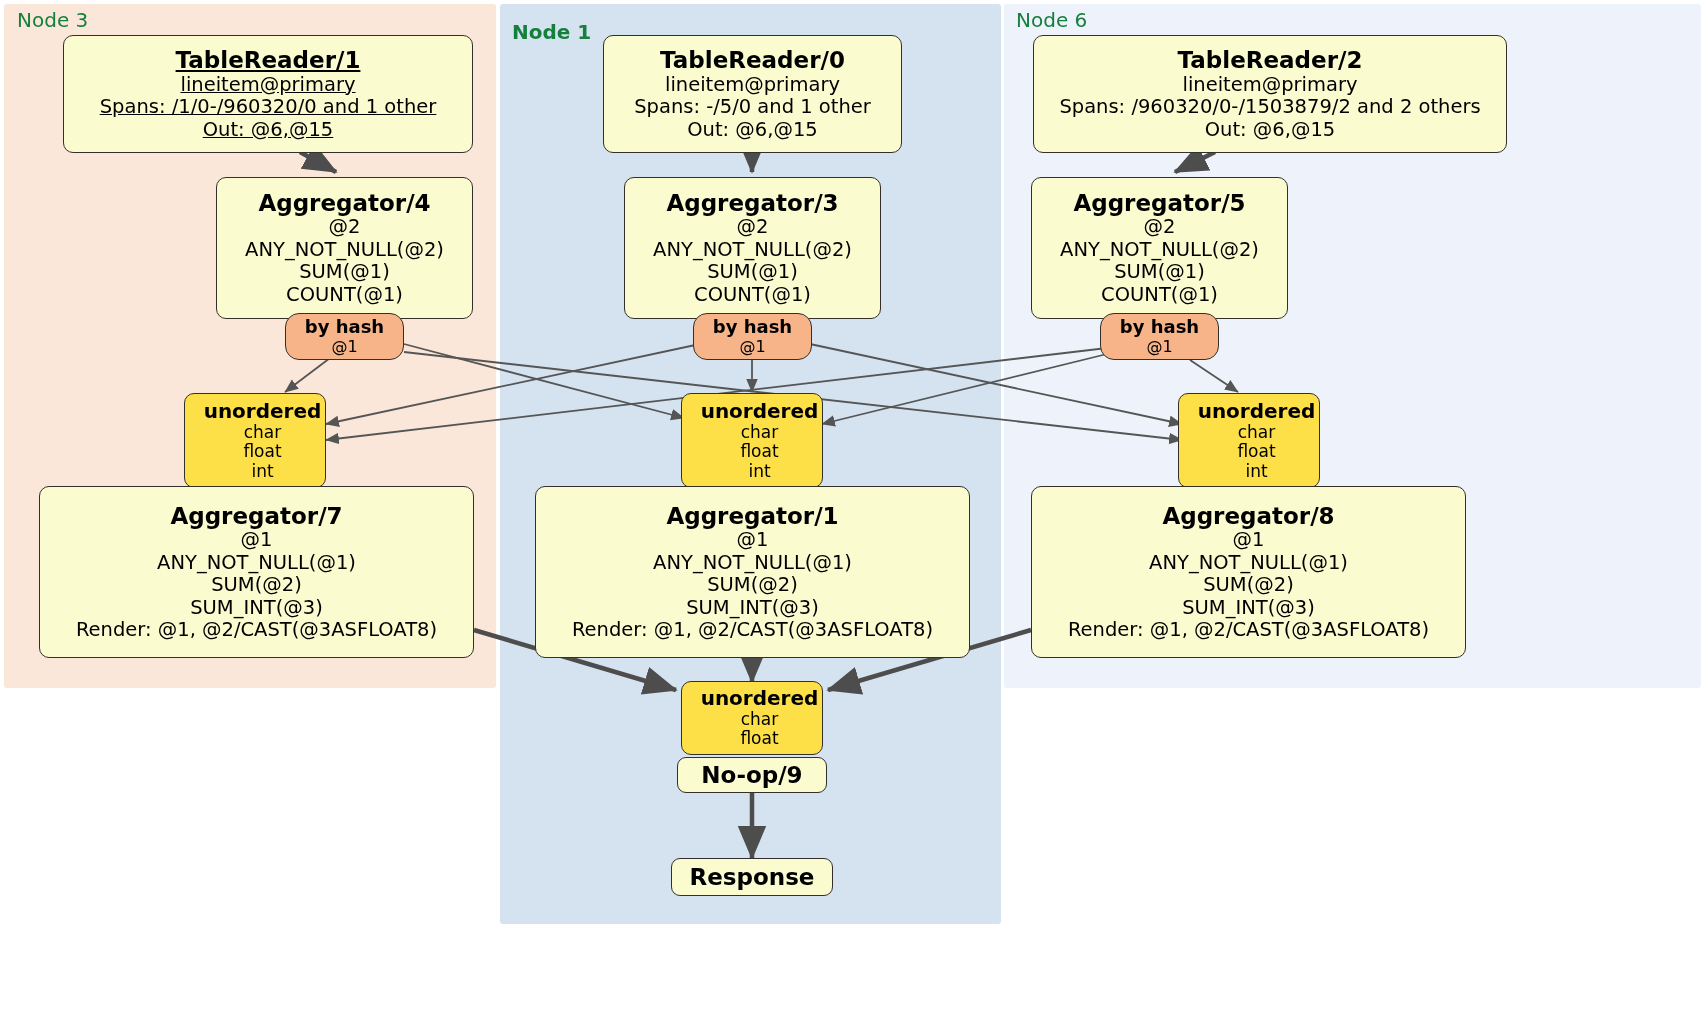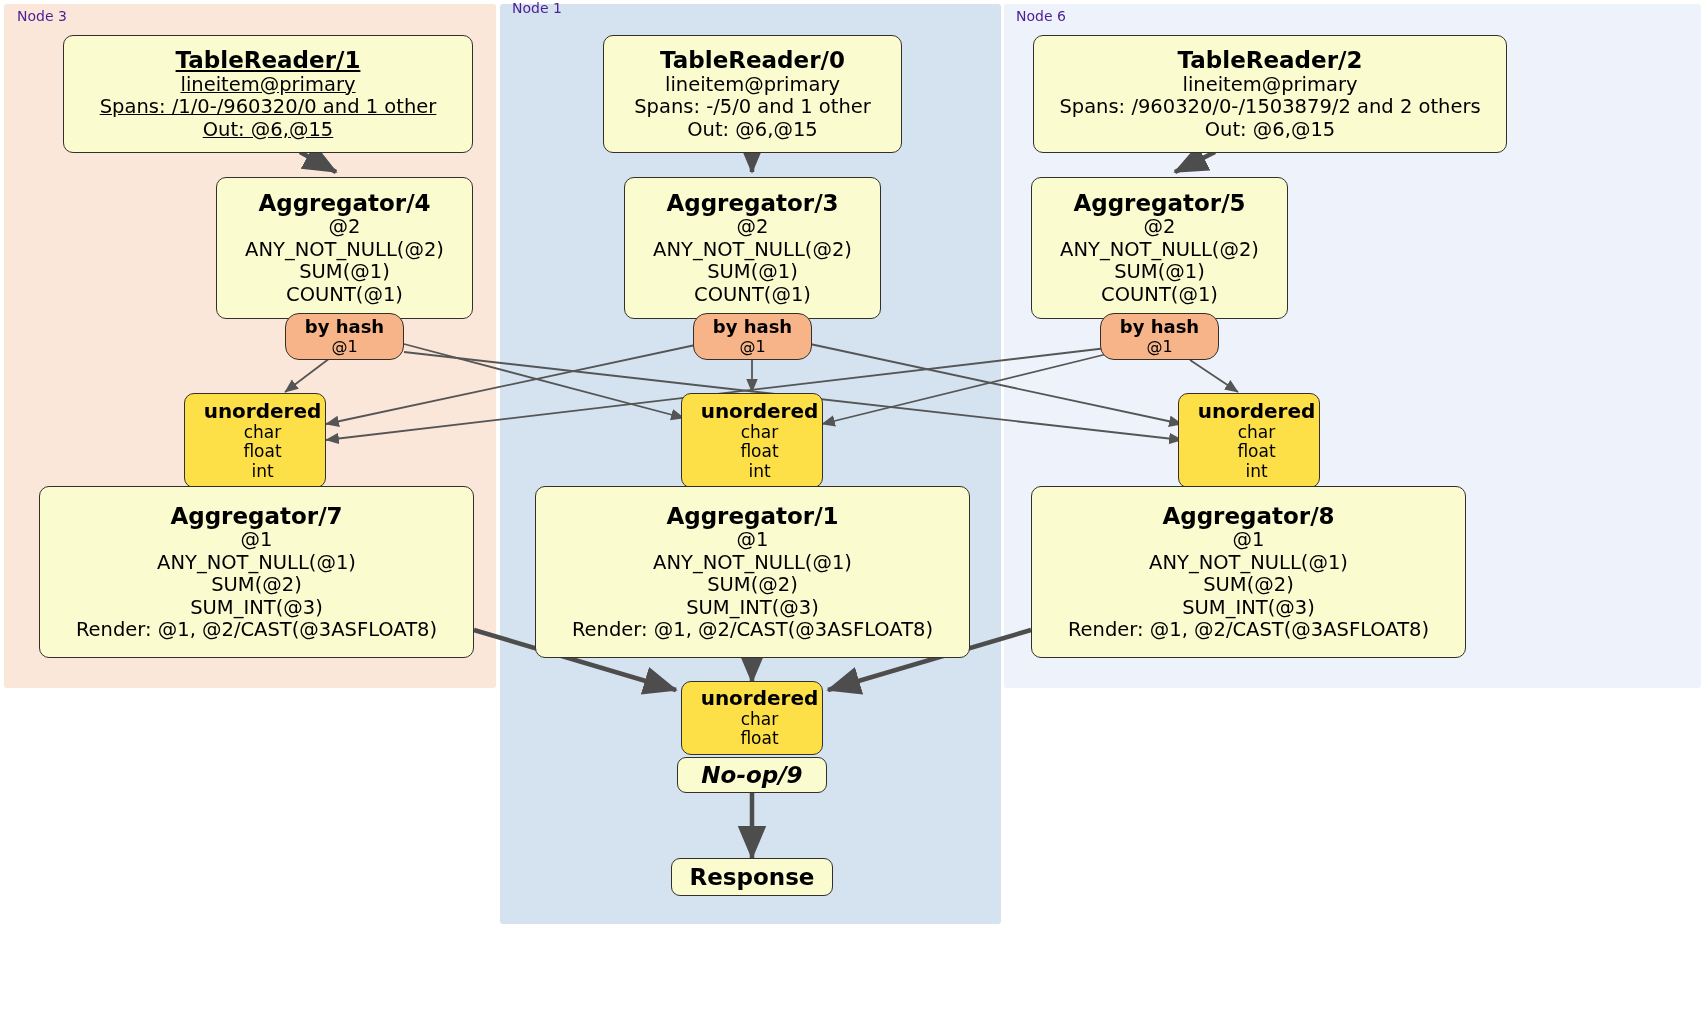--- a/index.html
+++ b/index.html
@@ -1,20 +1,20 @@
 <!DOCTYPE html>
 <html><head>
 <meta charset="utf-8">
 <style>
   html,body{margin:0;padding:0;background:#ffffff;}
   body{font-family:"DejaVu Sans","Liberation Sans",sans-serif;}
   #canvas{position:relative;width:1706px;height:1016px;background:#ffffff;overflow:hidden;}
 
   .node-region{position:absolute;box-sizing:border-box;}
-  .node-label{position:absolute;font-size:14px;color:#4c1d95;font-family:"DejaVu Sans","Liberation Sans",sans-serif;}
+  .node-label{position:absolute;font-size:20px;color:#15803d;font-family:"DejaVu Sans","Liberation Sans",sans-serif;}
 
   .box{position:absolute;box-sizing:border-box;display:flex;flex-direction:column;
        align-items:center;justify-content:center;text-align:center;}
 
   .proc{background:#fbfbd0;border:1.6px solid #33302b;border-radius:10px;}
   .proc .title{font-weight:bold;font-size:23px;color:#000;line-height:1.16;}
   .proc .ln{font-size:19.5px;color:#000;line-height:1.15;}
 
   .router{background:#f7b489;border:1.6px solid #33302b;border-radius:14px;}
   .router .title{font-weight:bold;font-size:18px;color:#000;line-height:1.12;}
@@ -31,21 +31,21 @@
 </style>
 </head>
 <body>
 
 <div id="canvas">
 
   <div class="node-region" style="left:4px;top:4px;width:492px;height:684px;background:#fbe6da;border-radius:3px;"></div>
   <div class="node-label" style="left:17px;top:8px;">Node 3</div>
 
   <div class="node-region" style="left:500px;top:4px;width:501px;height:920px;background:#d4e3ef;border-radius:3px;"></div>
-  <div class="node-label" style="left:512px;top:0;">Node 1</div>
+  <div class="node-label" style="left:512px;top:20px;font-weight:bold;">Node 1</div>
 
   <div class="node-region" style="left:1004px;top:4px;width:697px;height:684px;background:#edf2fb;border-radius:3px;"></div>
   <div class="node-label" style="left:1016px;top:8px;">Node 6</div>
 
   <svg class="edges" viewBox="0 0 1706 1016">
     <defs>
       <marker id="ah" markerWidth="9" markerHeight="9" refX="7.2" refY="3.2" orient="auto">
         <path d="M0,0 L7.6,3.2 L0,6.4 z" fill="#4d4d4d"></path>
       </marker>
       <marker id="ah-thin" markerWidth="9" markerHeight="9" refX="7.2" refY="3.2" orient="auto">
@@ -183,21 +183,21 @@
     <div class="ln">SUM_INT(@3)</div>
     <div class="ln">Render: @1, @2/CAST(@3ASFLOAT8)</div>
   </div>
 
   <div class="box sync" style="left:681px;top:681px;width:142px;height:74px;">
     <div class="title">unordered</div>
     <div class="ln">char</div>
     <div class="ln">float</div>
   </div>
 
-  <div class="box simple" style="left:677px;top:757px;width:150px;height:36px;font-style:italic;">
+  <div class="box simple" style="left:677px;top:757px;width:150px;height:36px;">
     <div class="title">No-op/9</div>
   </div>
 
   <div class="box simple" style="left:671px;top:858px;width:162px;height:38px;">
     <div class="title">Response</div>
   </div>
 
 </div>
 
 </body></html>

